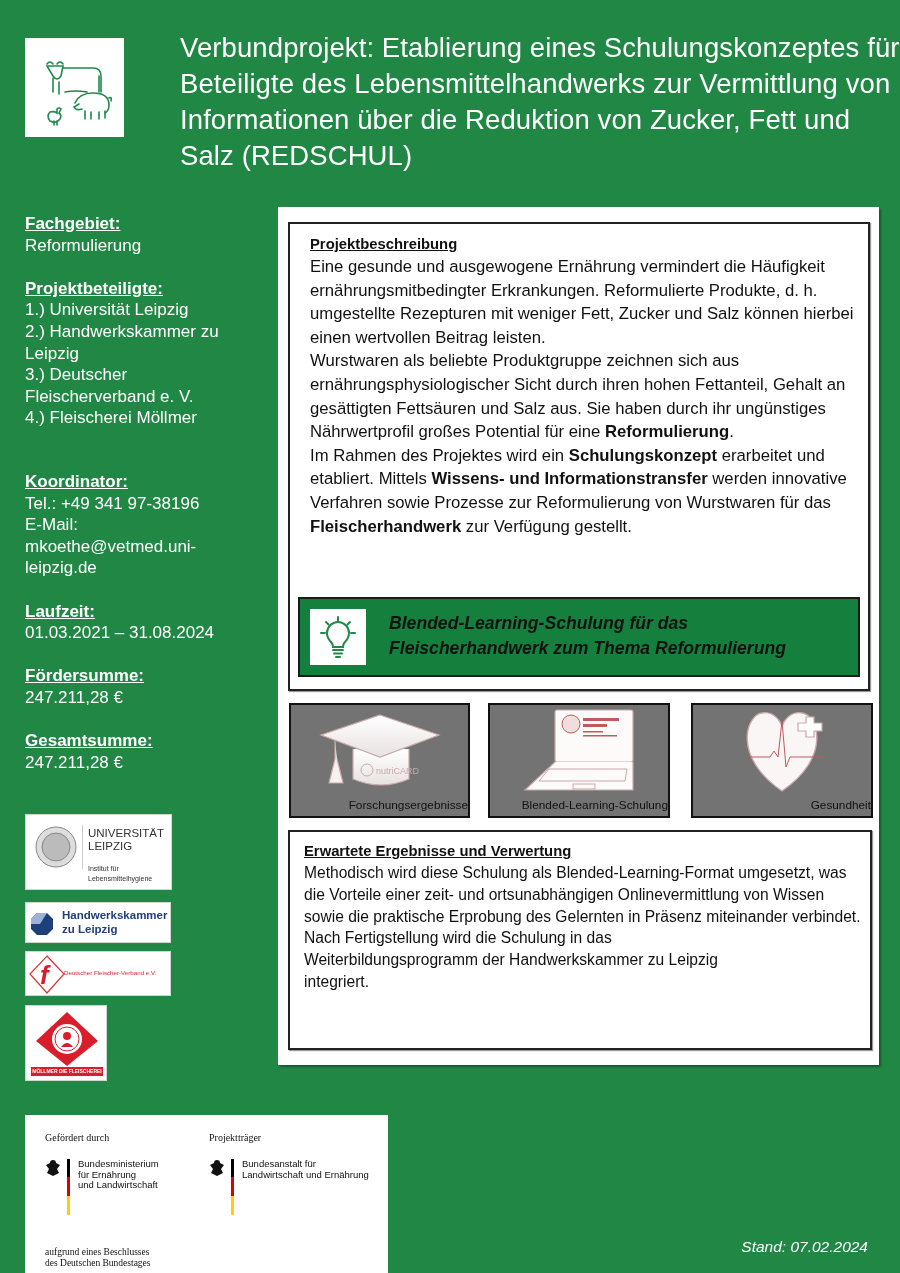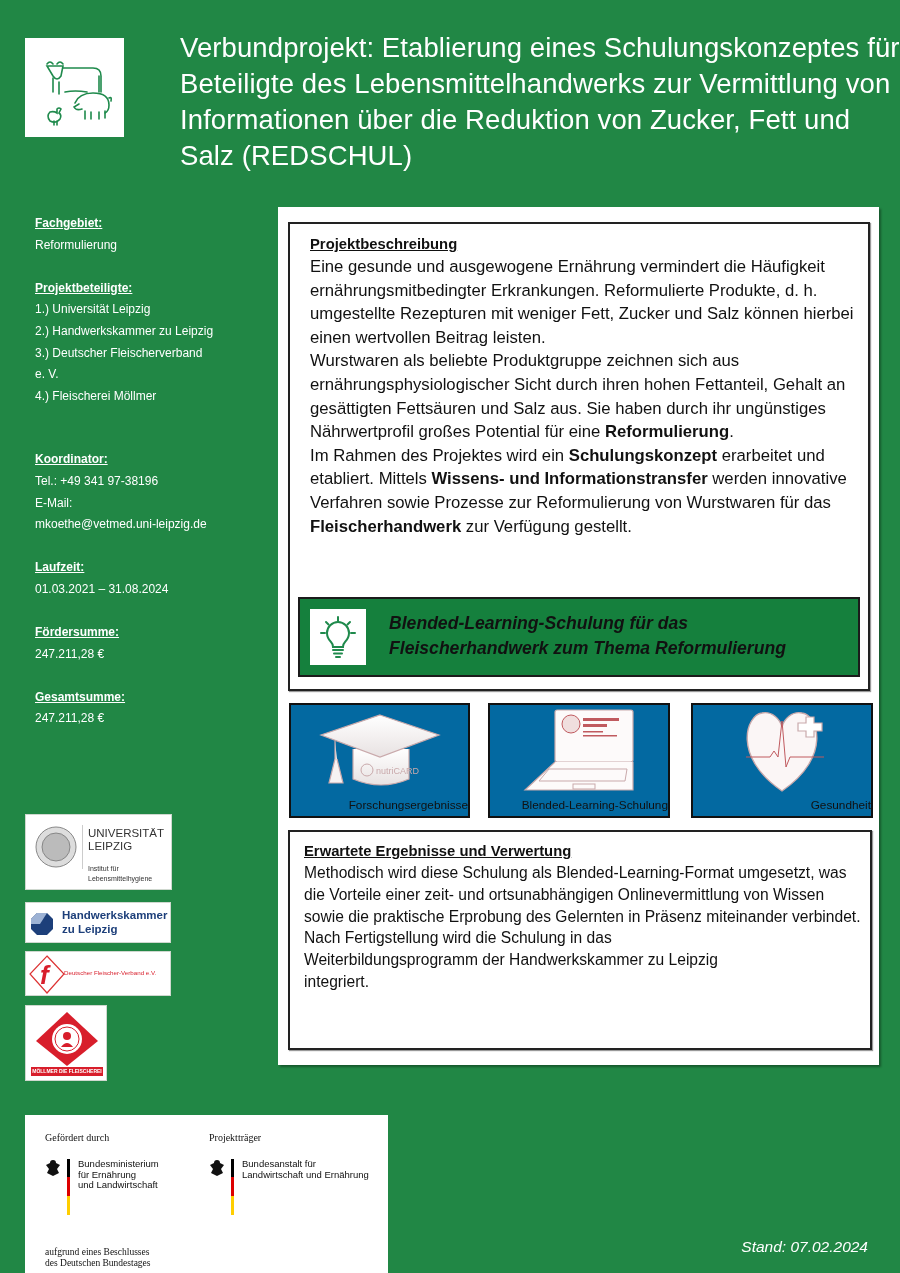--- a/index.html
+++ b/index.html
@@ -14,22 +14,22 @@
   .header-logo {
     position: absolute; left: 25px; top: 38px; width: 99px; height: 99px;
     background: #fff; display: flex; align-items: center; justify-content: center;
   }
   .header-title {
     position: absolute; left: 180px; top: 30px; width: 720px;
     font-size: 27.5px; line-height: 36px; color: #fff; font-weight: normal;
     letter-spacing: 0.1px;
   }
   .sidebar {
-    position: absolute; left: 35px; top: 213px; width: 245px;
-    font-size: 12px; line-height: 21.6px; color: #fff;
+    position: absolute; left: 25px; top: 213px; width: 245px;
+    font-size: 17px; line-height: 21.6px; color: #fff;
   }
   .sidebar .sec { margin-bottom: 21.6px; }
   .sidebar .label { font-weight: bold; text-decoration: underline; }
   .sidebar .val { display: block; }
   .partner-logos { position: absolute; left: 25px; top: 814px; }
   .plogo { background: #fff; border: 1px solid #cfd8cf; position: absolute; overflow: hidden; }
   .main-panel {
     position: absolute; left: 278px; top: 207px; width: 601px; height: 858px;
     background: #fff; box-shadow: 2px 2px 2px rgba(0,0,0,0.35);
   }
@@ -48,21 +48,21 @@
   }
   .bulb-box {
     position: absolute; left: 10px; top: 10px; width: 56px; height: 56px; background: #fff;
     display: flex; align-items: center; justify-content: center;
   }
   .highlight-text {
     position: absolute; left: 89px; top: 12px; color: #111;
     font-size: 17.6px; font-weight: bold; font-style: italic; line-height: 25px;
   }
   .tile {
-    position: absolute; top: 496px; height: 115px; background: #0369a1;
+    position: absolute; top: 496px; height: 115px; background: #737373;
     border: 2px solid #111;
   }
   .tile-label {
     position: absolute; bottom: 4px; left: 0; right: 0; text-align: right;
     color: #111; font-size: 11.8px;
   }
   .tile-art { position: absolute; left: 0; right: 0; top: 2px; height: 88px; display: flex; justify-content: center; }
   .results-box {
     position: absolute; left: 10px; top: 623px; width: 584px; height: 220px;
     border: 2px solid #222; background: #fff; box-shadow: 1px 1px 1px rgba(0,0,0,0.4);

